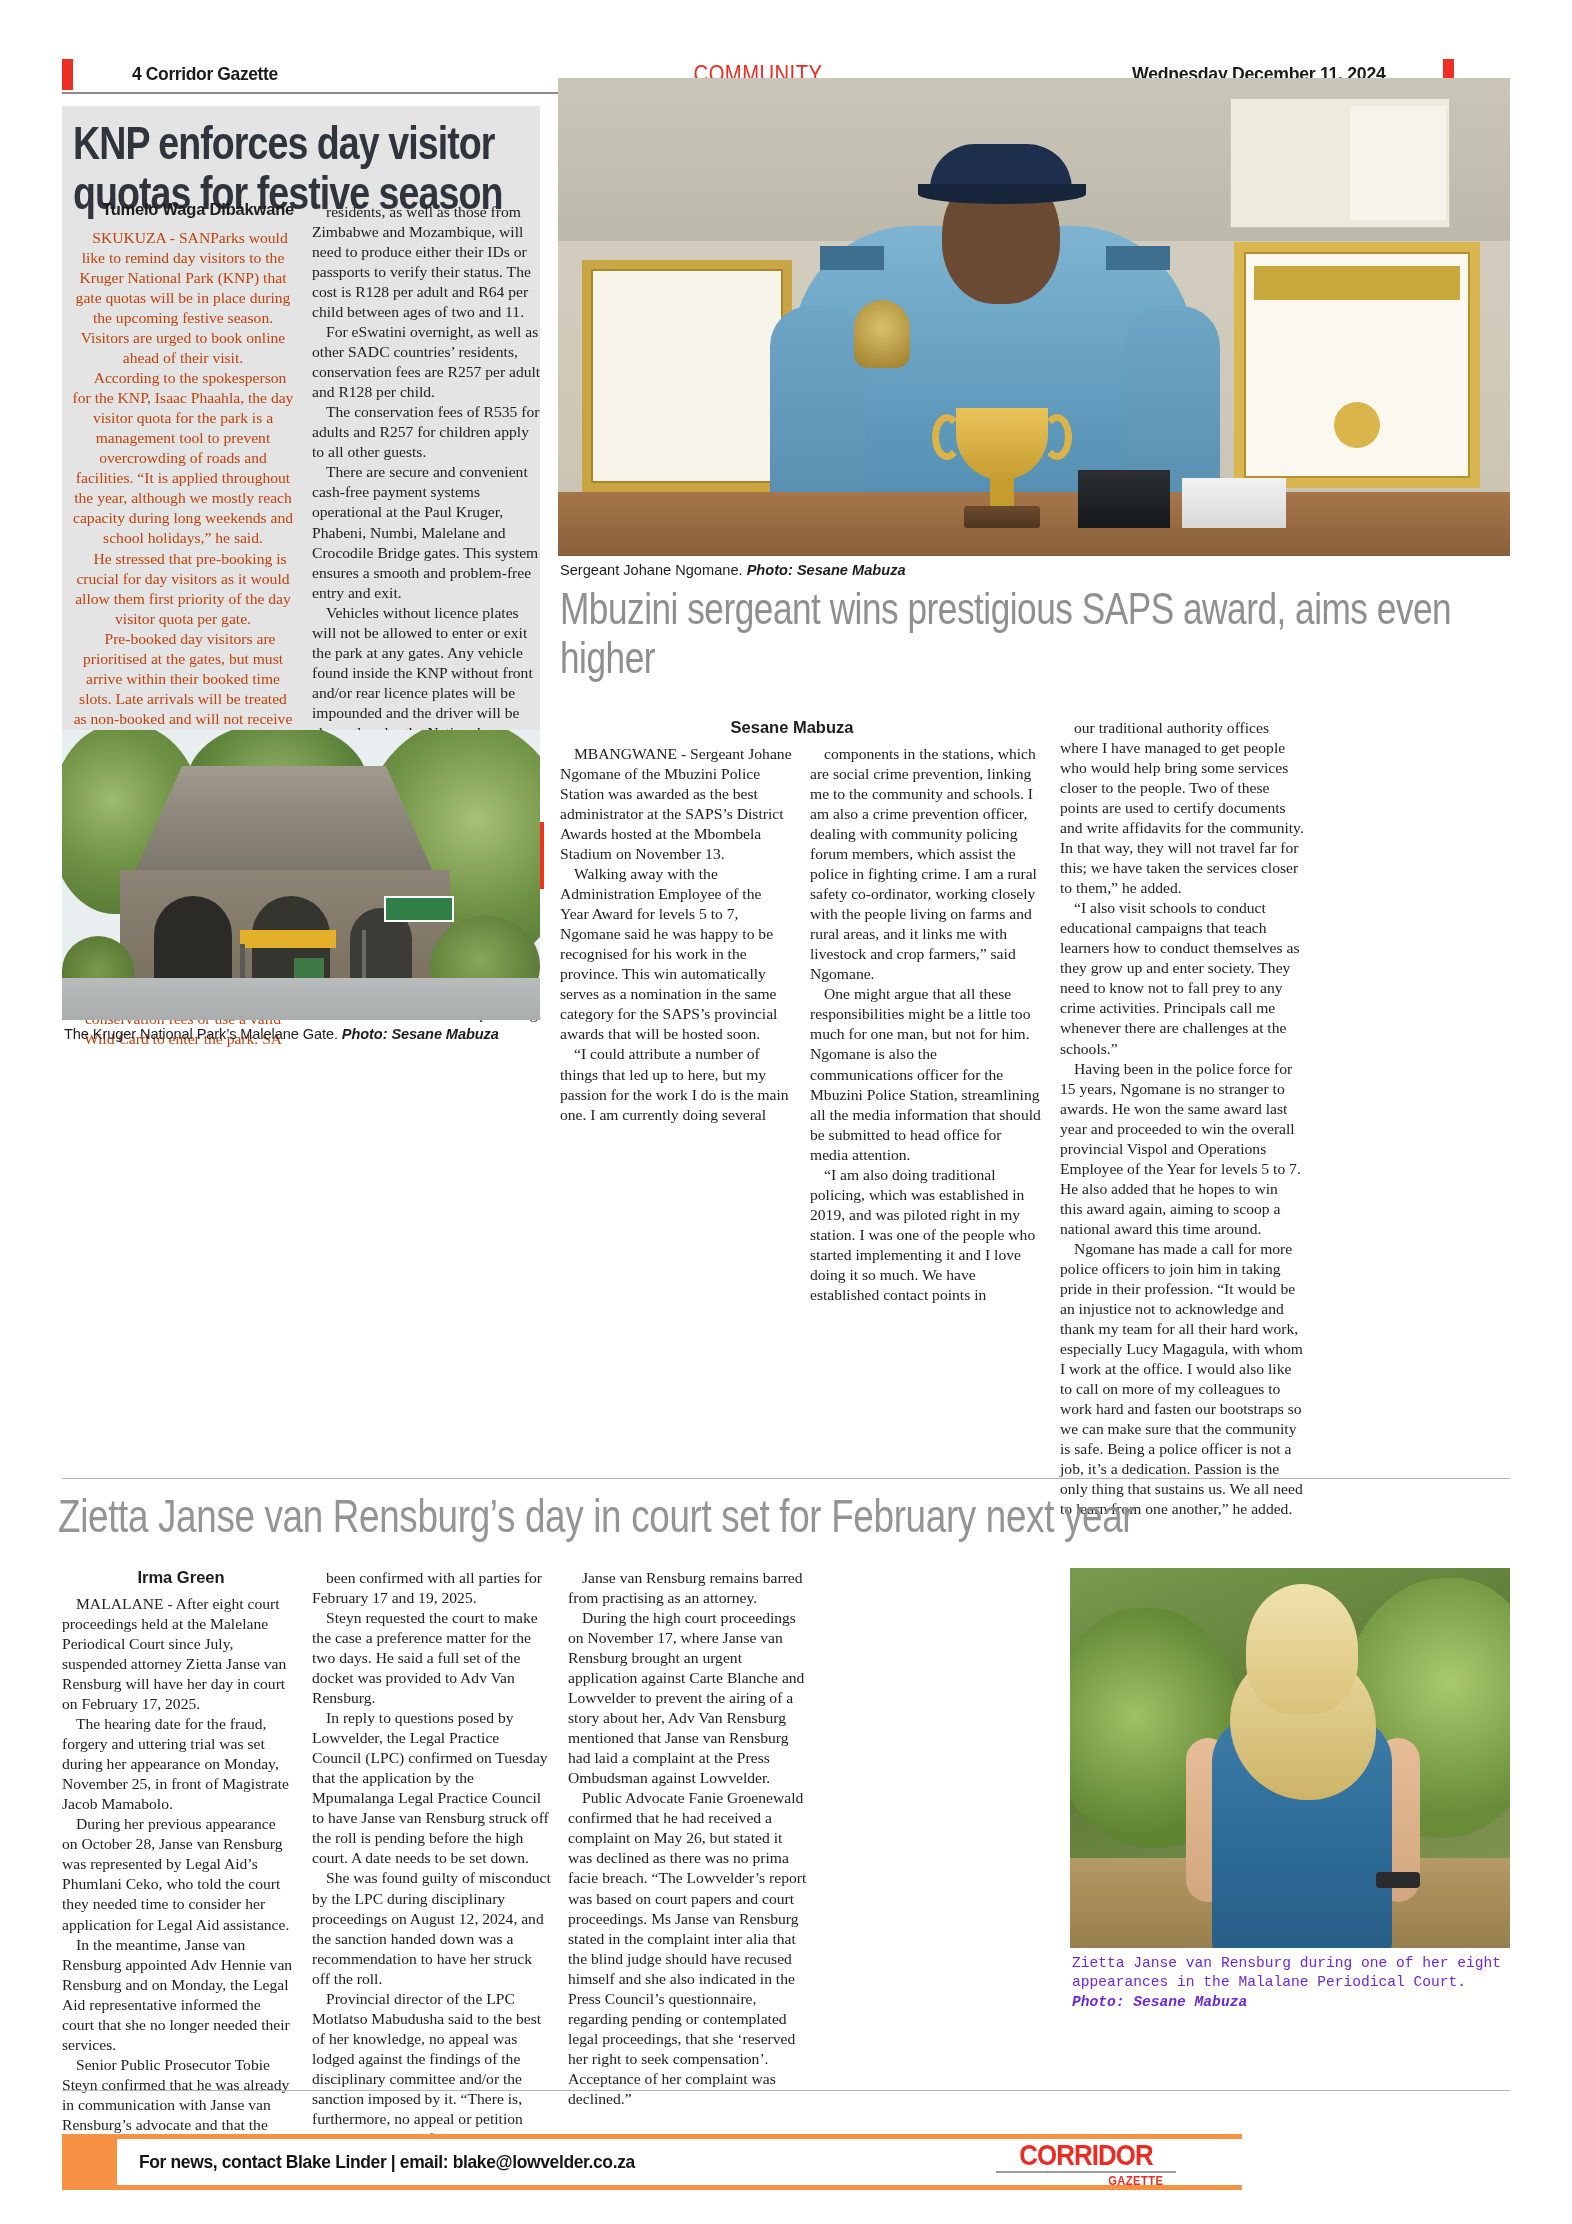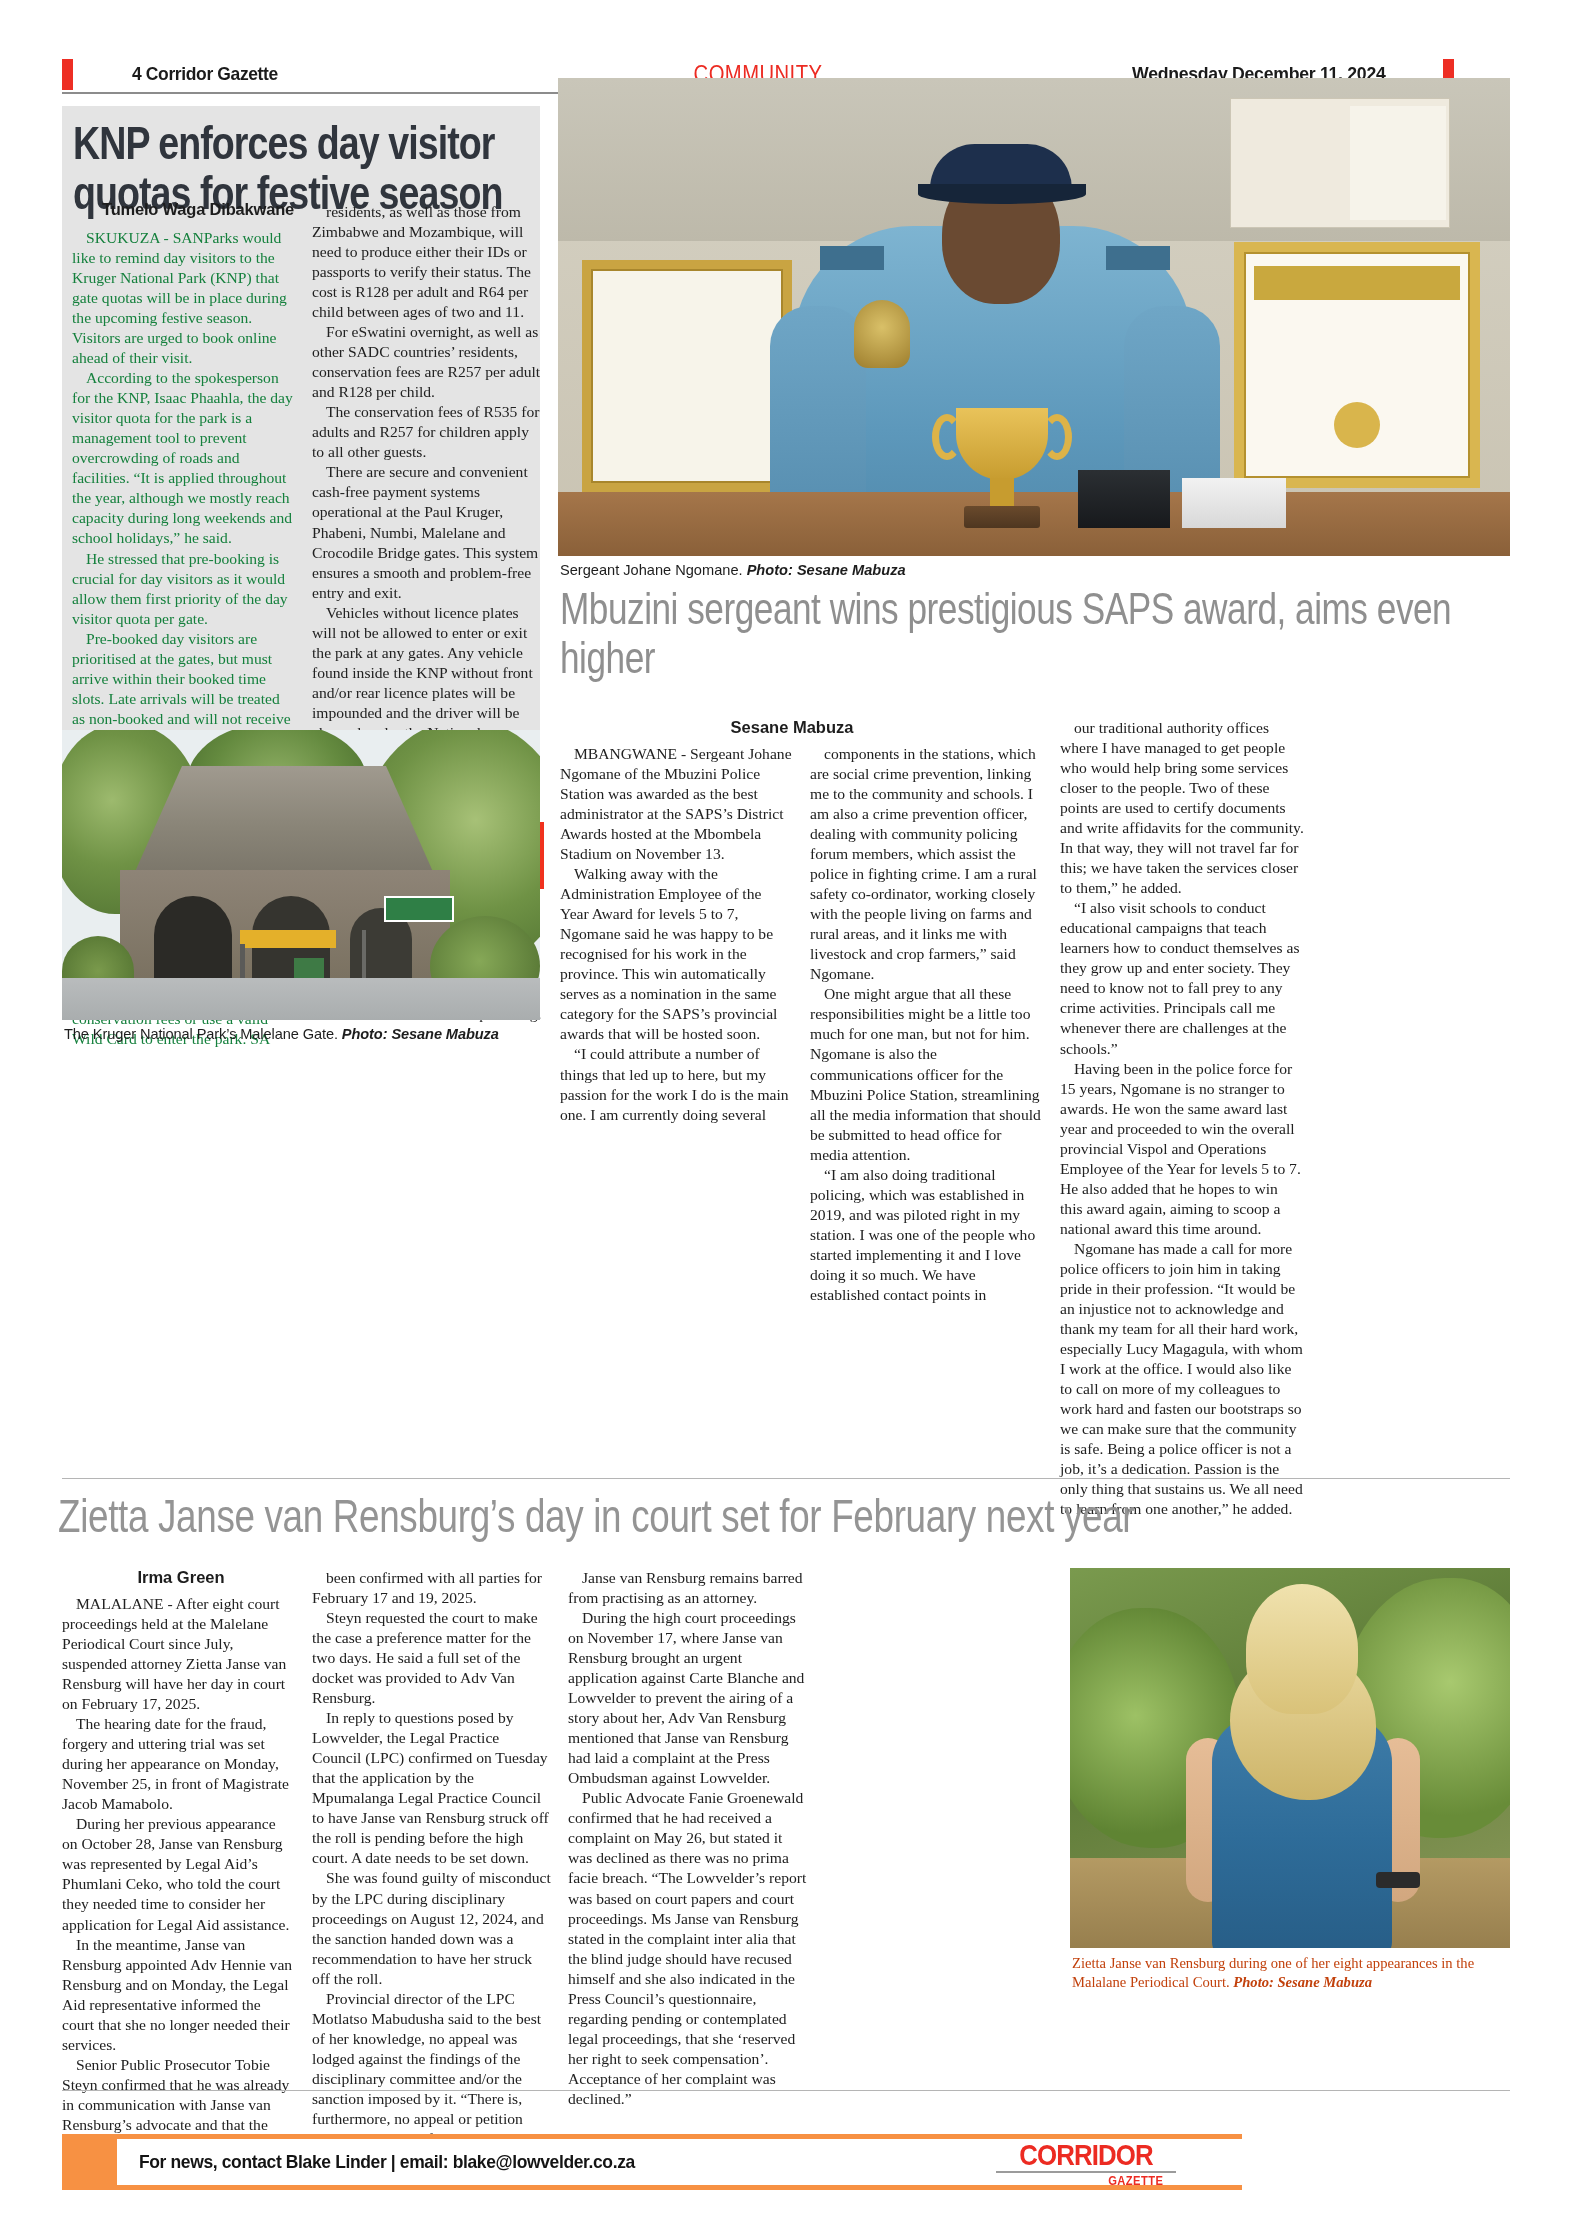--- a/index.html
+++ b/index.html
@@ -68,22 +68,22 @@
   }
   .a1-byline {
     position: absolute; left: 73px; top: 200px; width: 250px;
     text-align: center;
     font-family: "Liberation Sans", sans-serif;
     font-weight: 700; font-size: 16.5px; color: #1d1d1d;
     letter-spacing: -0.2px;
   }
   .a1-col-a {
     position: absolute; left: 64px; top: 228px; width: 238px;
-    font-size: 15.6px; line-height: 1.285; color: #15803d;
-    text-align: left; padding: 0 8px;
+    font-size: 15.6px; line-height: 1.285; color: #c2410c;
+    text-align: center; padding: 0 8px;
   }
   .a1-col-b {
     position: absolute; left: 312px; top: 202px; width: 232px;
     font-size: 15.6px; line-height: 1.285; color: #212121;
     text-align: left;
   }
   .a1-col-a p, .a1-col-b p { text-indent: 14px; }
   .a1-col-a p:first-child, .a1-col-b p:first-child { text-indent: 14px; }
 
   
@@ -328,22 +328,22 @@
     border-radius: 46px 46px 18px 18px; }
   .p3-arm-l { position:absolute; left:116px; top:170px; width:44px; height:164px;
     background: linear-gradient(#e6bd97, #d2a77f); border-radius: 22px; }
   .p3-arm-r { position:absolute; left:306px; top:170px; width:44px; height:164px;
     background: linear-gradient(#e6bd97, #d2a77f); border-radius: 22px; }
   .p3-watch { position:absolute; left:306px; top:304px; width:44px; height:16px;
     background:#2b2b2b; border-radius:4px; }
 
   .a3-caption {
     position: absolute; left: 1072px; top: 1954px; width: 442px;
-    font-family: Liberation Serif, serif;
-    font-size: 14.6px; line-height: 1.32; color: #c2410c;
+    font-family: Liberation Mono, monospace;
+    font-size: 14.6px; line-height: 1.32; color: #6d28d9;
   }
 
   .div-line-2 {
     position: absolute; left: 62px; top: 2090px; width: 1448px;
     border-top: 1px solid #b5b5b5;
   }
 
   
   .footer {
     position: absolute; left: 62px; top: 2134px;

